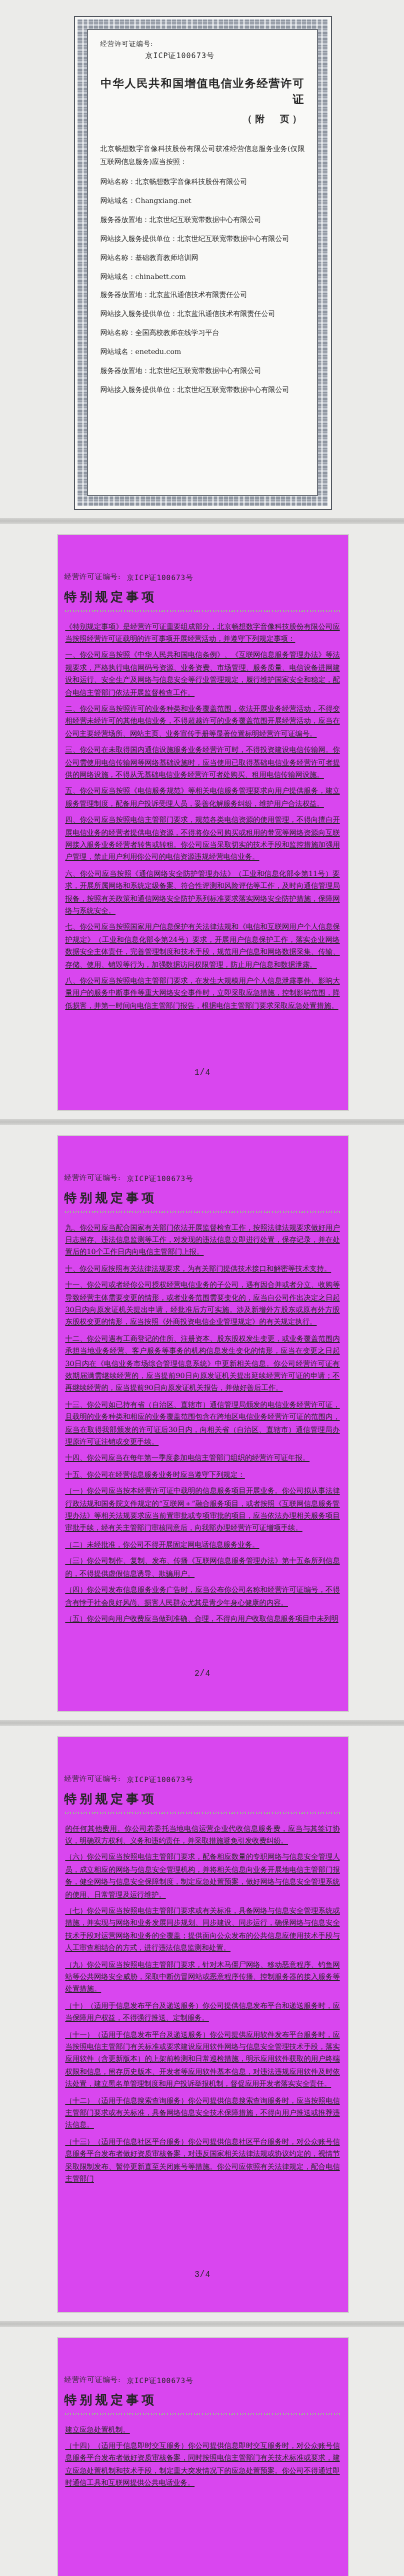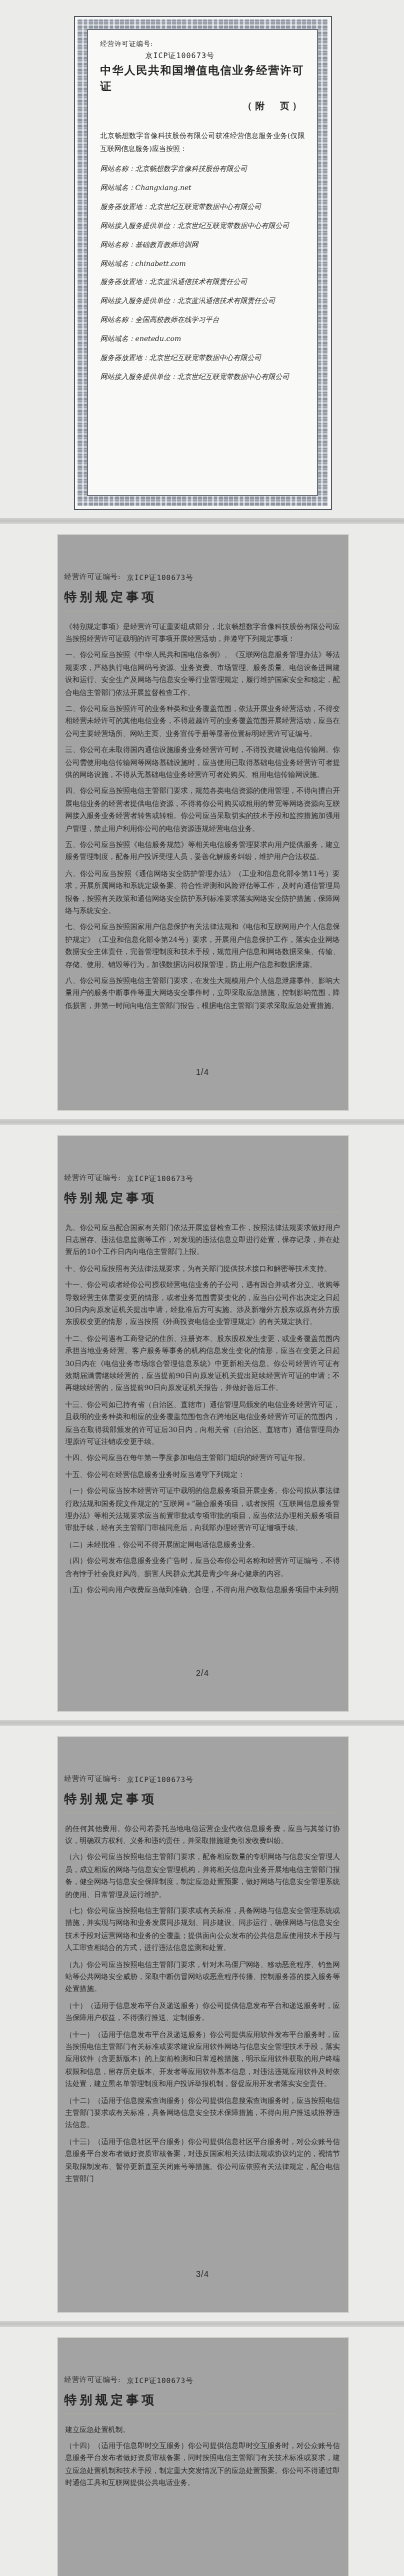--- a/index.html
+++ b/index.html
@@ -34,57 +34,57 @@
   }
   .cert-inner{
     background:#f9f9f7;height:100%;box-sizing:border-box;
     border:0.5px solid #6a6f77;
     padding:10.3px 12.4px;
     position:relative;
   }
   .cert-head{font-size:6.7px;letter-spacing:0.5px;}
   .cert-head .num{display:block;margin:1.5px 0 0 45px;font-size:7.5px;font-family:"DejaVu Sans Mono","Liberation Mono",monospace;}
   .cert-title{
-    text-align:left;font-size:11px;font-weight:700;
-    letter-spacing:1px;margin-top:2px;line-height:1.45;
+    text-align:right;font-size:11px;font-weight:700;
+    letter-spacing:1px;margin-top:15px;line-height:1.45;
   }
   .cert-sub{text-align:right;font-size:9.3px;font-weight:700;letter-spacing:3.1px;margin-top:5.2px;}
   .cert-intro{font-size:7px;line-height:1.85;margin-top:17.5px;text-align:justify;}
-  .cert-lines{margin-top:5px;font-style:italic;}
+  .cert-lines{margin-top:5px;}
   .cert-lines .info-line{
     font-size:7px;line-height:1.75;margin:6.7px 0;text-align:justify;
   }
   
   .text-page{
-    width:292px;margin:0 auto;background:#a3a3a3;
+    width:292px;margin:0 auto;background:#d946ef;
     border:0.5px solid #cfcfcb;box-sizing:border-box;
     position:relative;padding:0 6.7px;
   }
   .tp-h{height:577px;}
   .tp-last{height:537px;}
   .tp-head{padding-top:37px;font-size:7.2px;letter-spacing:0.5px;}
   .tp-head .num{font-size:7.2px;margin-left:3.1px;position:relative;top:1px;
     font-family:"DejaVu Sans Mono","Liberation Mono",monospace;}
   .tp-title{
     text-align:left;font-size:12.4px;font-weight:700;letter-spacing:3.1px;
     margin-top:7.2px;margin-bottom:4.1px;
   }
   .tp-divider{
     height:2.6px;margin:0 1px 8.2px 1px;
     background:repeating-linear-gradient(105deg,#a4aa9c 0 1px,rgba(0,0,0,0) 1px 2.6px);
   }
-  .tp-body{padding:0 1px;}
+  .tp-body{padding:0 1px;text-decoration:underline;}
   .tp-body .paragraph{
     font-size:7.2px;line-height:1.72;text-align:justify;
     margin:0 0 4.1px 0;
   }
   .tp-footer{
     position:absolute;left:0;right:0;bottom:33px;
     text-align:center;font-size:8.2px;letter-spacing:0.5px;
-    font-family:Liberation Sans, sans-serif;
+    font-family:Liberation Mono, monospace;
   }
 </style>
 </head>
 <body>
 
 <div class="scan">
 
   <div class="cert-page">
     <div class="cert-band">
       <div class="cert-inner">
@@ -122,22 +122,22 @@
       <span>经营许可证编号:</span>
       <span class="num">京ICP证100673号</span>
     </div>
     <div class="tp-title">特别规定事项</div>
     <div class="tp-divider"></div>
     <div class="tp-body">
         <div class="paragraph">《特别规定事项》是经营许可证重要组成部分，北京畅想数字音像科技股份有限公司应当按照经营许可证载明的许可事项开展经营活动，并遵守下列规定事项：</div>
         <div class="paragraph">一、你公司应当按照《中华人民共和国电信条例》、《互联网信息服务管理办法》等法规要求，严格执行电信网码号资源、业务资费、市场管理、服务质量、电信设备进网建设和运行、安全生产及网络与信息安全等行业管理规定，履行维护国家安全和稳定，配合电信主管部门依法开展监督检查工作。</div>
         <div class="paragraph">二、你公司应当按照许可的业务种类和业务覆盖范围，依法开展业务经营活动，不得变相经营未经许可的其他电信业务，不得超越许可的业务覆盖范围开展经营活动，应当在公司主要经营场所、网站主页、业务宣传手册等显著位置标明经营许可证编号。</div>
         <div class="paragraph">三、你公司在未取得国内通信设施服务业务经营许可时，不得投资建设电信传输网。你公司需使用电信传输网等网络基础设施时，应当使用已取得基础电信业务经营许可者提供的网络设施，不得从无基础电信业务经营许可者处购买、租用电信传输网设施。</div>
+        <div class="paragraph">五、你公司应当按照《电信服务规范》等相关电信服务管理要求向用户提供服务，建立服务管理制度，配备用户投诉受理人员，妥善化解服务纠纷，维护用户合法权益。</div>
         <div class="paragraph">四、你公司应当按照电信主管部门要求，规范各类电信资源的使用管理，不得向擅自开展电信业务的经营者提供电信资源，不得将你公司购买或租用的带宽等网络资源向互联网接入服务业务经营者转售或转租。你公司应当采取切实的技术手段和监控措施加强用户管理，禁止用户利用你公司的电信资源违规经营电信业务。</div>
-        <div class="paragraph">五、你公司应当按照《电信服务规范》等相关电信服务管理要求向用户提供服务，建立服务管理制度，配备用户投诉受理人员，妥善化解服务纠纷，维护用户合法权益。</div>
         <div class="paragraph">六、你公司应当按照《通信网络安全防护管理办法》（工业和信息化部令第11号）要求，开展所属网络和系统定级备案、符合性评测和风险评估等工作，及时向通信管理局报备，按照有关政策和通信网络安全防护系列标准要求落实网络安全防护措施，保障网络与系统安全。</div>
         <div class="paragraph">七、你公司应当按照国家用户信息保护有关法律法规和《电信和互联网用户个人信息保护规定》（工业和信息化部令第24号）要求，开展用户信息保护工作，落实企业网络数据安全主体责任，完善管理制度和技术手段，规范用户信息和网络数据采集、传输、存储、使用、销毁等行为，加强数据访问权限管理，防止用户信息和数据泄露。</div>
         <div class="paragraph">八、你公司应当按照电信主管部门要求，在发生大规模用户个人信息泄露事件、影响大量用户的服务中断事件等重大网络安全事件时，立即采取应急措施，控制影响范围，降低损害，并第一时间向电信主管部门报告，根据电信主管部门要求采取应急处置措施。</div>
       </div>
     <div class="tp-footer">1/4</div>
   </div>
 
   <div class="page-gap">
       <div class="strip"></div>
     </div>
@@ -152,20 +152,21 @@
     <div class="tp-body">
         <div class="paragraph">九、你公司应当配合国家有关部门依法开展监督检查工作，按照法律法规要求做好用户日志留存、违法信息监测等工作，对发现的违法信息立即进行处置，保存记录，并在处置后的10个工作日内向电信主管部门上报。</div>
         <div class="paragraph">十、你公司应按照有关法律法规要求，为有关部门提供技术接口和解密等技术支持。</div>
         <div class="paragraph">十一、你公司或者经你公司授权经营电信业务的子公司，遇有因合并或者分立、收购等导致经营主体需要变更的情形，或者业务范围需要变化的，应当自公司作出决定之日起30日内向原发证机关提出申请，经批准后方可实施。涉及新增外方股东或原有外方股东股权变更的情形，应当按照《外商投资电信企业管理规定》的有关规定执行。</div>
         <div class="paragraph">十二、你公司遇有工商登记的住所、注册资本、股东股权发生变更，或业务覆盖范围内承担当地业务经营、客户服务等事务的机构信息发生变化的情形，应当在变更之日起30日内在《电信业务市场综合管理信息系统》中更新相关信息。你公司经营许可证有效期届满需继续经营的，应当提前90日向原发证机关提出延续经营许可证的申请；不再继续经营的，应当提前90日向原发证机关报告，并做好善后工作。</div>
         <div class="paragraph">十三、你公司如已持有省（自治区、直辖市）通信管理局颁发的电信业务经营许可证，且载明的业务种类和相应的业务覆盖范围包含在跨地区电信业务经营许可证的范围内，应当在取得我部颁发的许可证后30日内，向相关省（自治区、直辖市）通信管理局办理原许可证注销或变更手续。</div>
         <div class="paragraph">十四、你公司应当在每年第一季度参加电信主管部门组织的经营许可证年报。</div>
         <div class="paragraph">十五、你公司在经营信息服务业务时应当遵守下列规定：</div>
         <div class="paragraph">（一）你公司应当按本经营许可证中载明的信息服务项目开展业务。你公司拟从事法律行政法规和国务院文件规定的“互联网＋”融合服务项目，或者按照《互联网信息服务管理办法》等相关法规要求应当前置审批或专项审批的项目，应当依法办理相关服务项目审批手续，经有关主管部门审核同意后，向我部办理经营许可证增项手续。</div>
         <div class="paragraph">（二）未经批准，你公司不得开展固定网电话信息服务业务。</div>
+        <div class="paragraph">（三）你公司制作、复制、发布、传播《互联网信息服务管理办法》第十五条所列信息的，不得提供虚假信息诱导、欺骗用户。</div>
         <div class="paragraph">（四）你公司发布信息服务业务广告时，应当公布你公司名称和经营许可证编号，不得含有悖于社会良好风尚、损害人民群众尤其是青少年身心健康的内容。</div>
         <div class="paragraph">（五）你公司向用户收费应当做到准确、合理，不得向用户收取信息服务项目中未列明</div>
       </div>
     <div class="tp-footer">2/4</div>
   </div>
 
   <div class="page-gap">
       <div class="strip"></div>
     </div>
 

